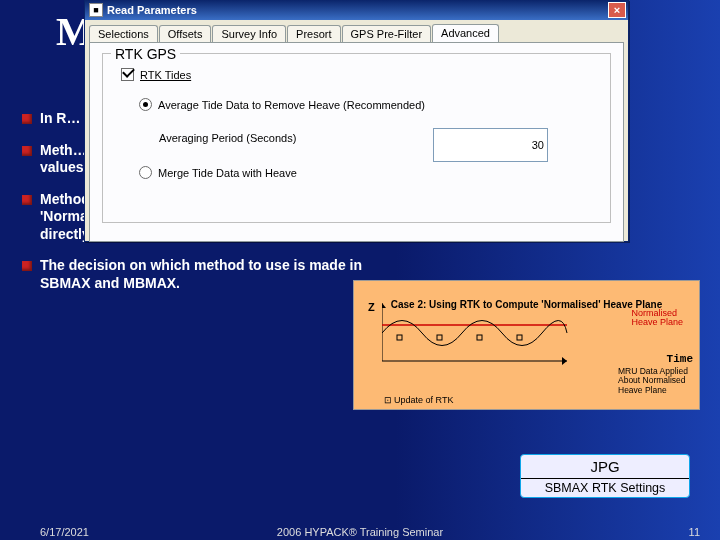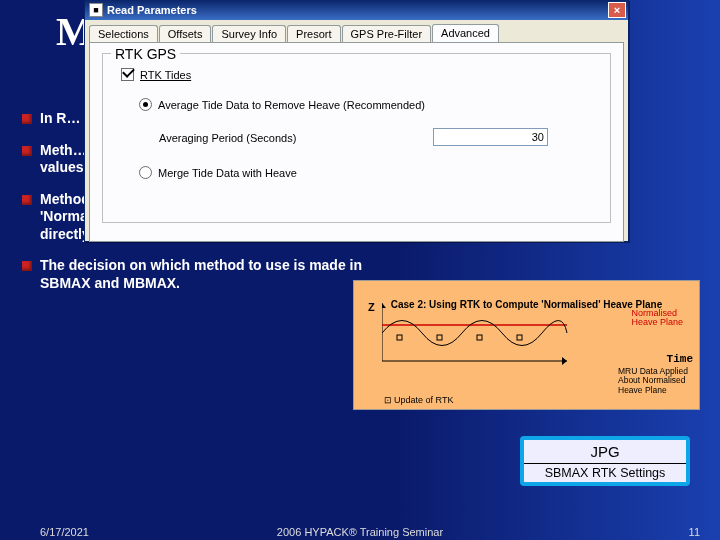--- a/index.html
+++ b/index.html
@@ -33,22 +33,22 @@
   .footer {
     position: absolute; bottom: 14px; left: 0; width: 100%;
     color: #ddd; font-size: 11px;
   }
   .footer .date { position: absolute; left: 40px; }
   .footer .center { position: absolute; left: 50%; transform: translateX(-50%); }
   .footer .page { position: absolute; right: 20px; }
 
   
   .jpg-box {
-    position: absolute; right: 30px; top: 436px;
-    width: 170px; border: 4px solid #0ea5e9; border-radius: 4px;
+    position: absolute; right: 30px; top: 454px;
+    width: 170px; border: 1px solid #0ea5e9; border-radius: 4px;
     background: #eef; font-size: 15px; text-align: center;
   }
   .jpg-box .jpg-head { padding: 3px 0; border-bottom: 1px solid #000; }
   .jpg-box .jpg-sub { padding: 2px 0; font-size: 12.5px; }
 
   
   .diagram {
     position: absolute; right: 20px; top: 280px;
     width: 347px; height: 130px; background: #fdba74;
     border: 1px solid #999; font-size: 9px; color: #000;
@@ -120,21 +120,21 @@
     width: 9px; height: 5px; border-left: 2px solid #000; border-bottom: 2px solid #000;
     transform: rotate(-45deg);
   }
   .radio { border: 1px solid #6b6b6b; border-radius: 50%; background: #fff; }
   .radio.checked::after {
     content: ""; position: absolute; left: 3px; top: 3px;
     width: 5px; height: 5px; background: #000; border-radius: 50%;
   }
   .underline { text-decoration: underline; }
   .textfield {
-    width: 115px; height: 18px; border: 1px solid #7f9db9;
+    width: 115px; height: 34px; border: 1px solid #7f9db9;
     background: #fff; font-size: 11px; text-align: right; padding: 1px 3px;
   }
   .txt { font-size: 11px; }
 </style>
 </head>
 <body>
 
 <div class="slide">
   <div class="slide-title">M</div>
 

